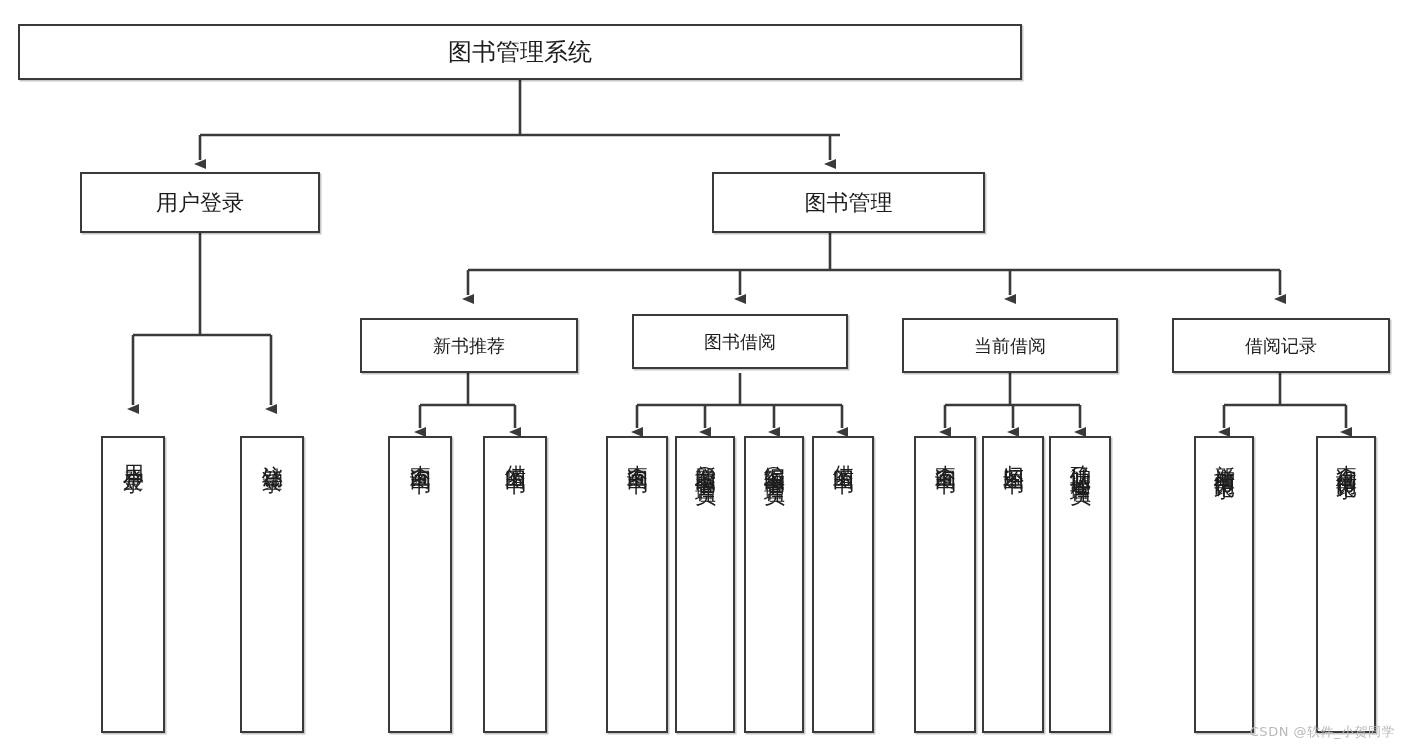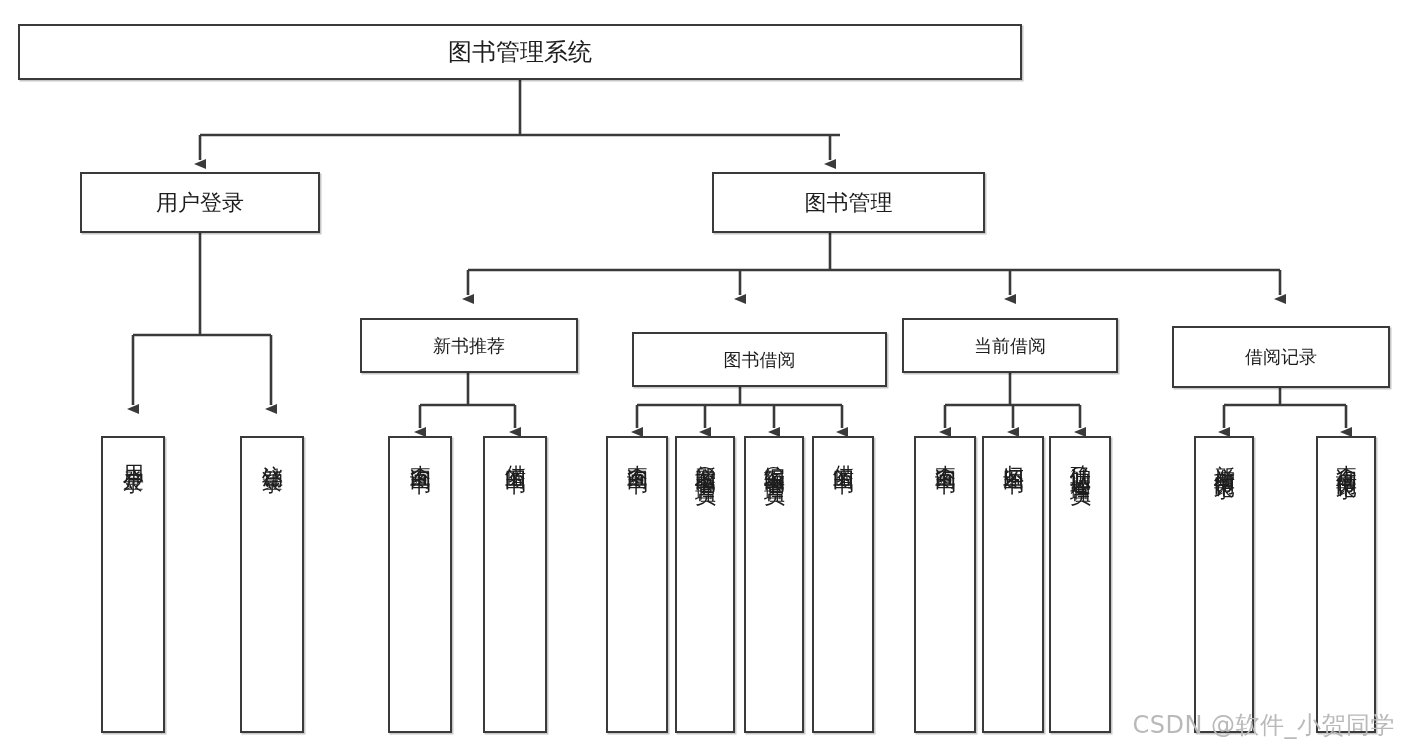--- a/index.html
+++ b/index.html
@@ -55,21 +55,21 @@
     writing-mode: vertical-rl;
     text-orientation: upright;
     letter-spacing: 3px;
     line-height: 1;
     white-space: nowrap;
   }
   .watermark {
     position: absolute;
     right: 10px;
     bottom: 6px;
-    font-size: 24px;
+    font-size: 13px;
     color: #b9b9b9;
     letter-spacing: 0.5px;
     white-space: nowrap;
   }
 </style>
 </head>
 <body>
 
 <div id="canvas">
 
@@ -130,27 +130,27 @@
   <div class="node lvl2" style="left:80px; top:172px; width:240px; height:61px;">
     <span>用户登录</span>
   </div>
   <div class="node lvl2" style="left:712px; top:172px; width:273px; height:61px;">
     <span>图书管理</span>
   </div>
 
   <div class="node lvl3" style="left:360px; top:318px; width:218px; height:55px;">
     <span>新书推荐</span>
   </div>
-  <div class="node lvl3" style="left:632px; top:332px; width:255px; height:55px;">
+  <div class="node lvl3" style="left:632px; top:314px; width:216px; height:55px;">
     <span>图书借阅</span>
   </div>
   <div class="node lvl3" style="left:902px; top:318px; width:216px; height:55px;">
     <span>当前借阅</span>
   </div>
-  <div class="node lvl3" style="left:1172px; top:326px; width:218px; height:62px;justify-content:center;">
+  <div class="node lvl3" style="left:1172px; top:318px; width:218px; height:55px;justify-content:center;">
     <span>借阅记录</span>
   </div>
 
   <div class="node leaf" style="left:101px; top:436px; width:64px; height:297px;">
     <span class="vtext">用户登录</span>
   </div>
   <div class="node leaf" style="left:240px; top:436px; width:64px; height:297px;">
     <span class="vtext">注销登录</span>
   </div>
 

